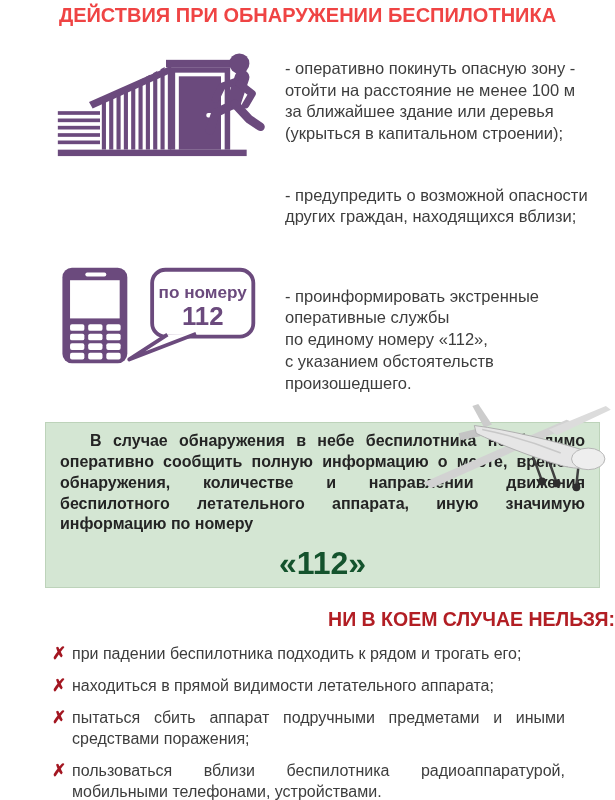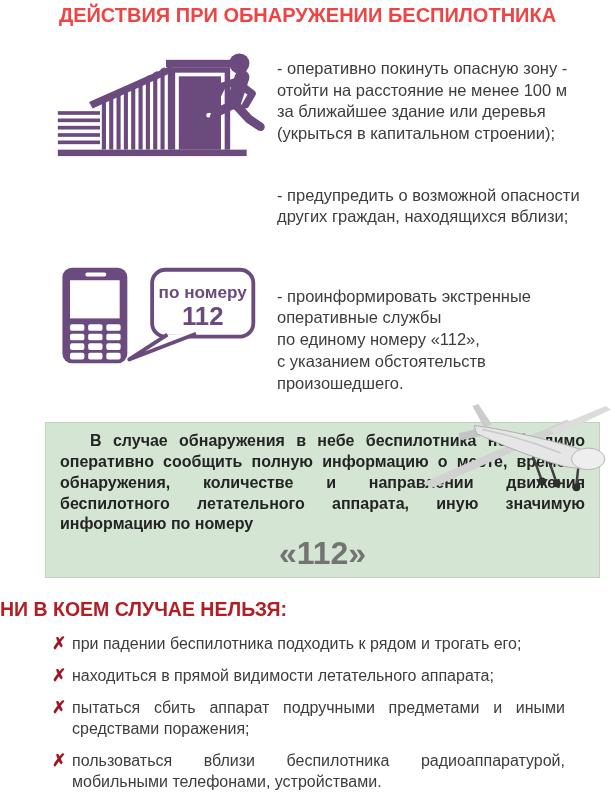--- a/index.html
+++ b/index.html
@@ -20,20 +20,21 @@
     text-align: center;
     font-size: 20px;
     font-weight: bold;
     color: #ef4444;
     line-height: 1.1;
   }
   .step-row {
     display: flex;
     align-items: flex-start;
     margin: 10px 8px 0 45px;
+    gap: 8px;
   }
   .step-row.phone { margin-top: 14px; }
   .step-icon { flex: 0 0 220px; width: 220px; }
   .step-text {
     margin-left: 12px;
     font-size: 16.5px;
     line-height: 1.32;
     white-space: pre-line;
     color: #3d3d3d;
   }
@@ -61,27 +62,27 @@
     font-weight: bold;
     color: #242424;
     line-height: 1.3;
     text-align: justify;
     text-indent: 30px;
   }
   .green-box .notice-number {
     text-align: center;
     font-size: 32px;
     font-weight: bold;
-    color: #737373;
-    margin-top: 2px;
+    color: #14532d;
+    margin-top: 12px;
     line-height: 1.05;
   }
   .prohibited-heading {
     margin: 20px 0 0;
-    text-align: left;
+    text-align: right;
     font-size: 19.5px;
     font-weight: bold;
     color: #b21e24;
   }
   .drone {
     position: absolute;
     top: 400px;
     right: 0;
     width: 192px;
     height: 106px;

